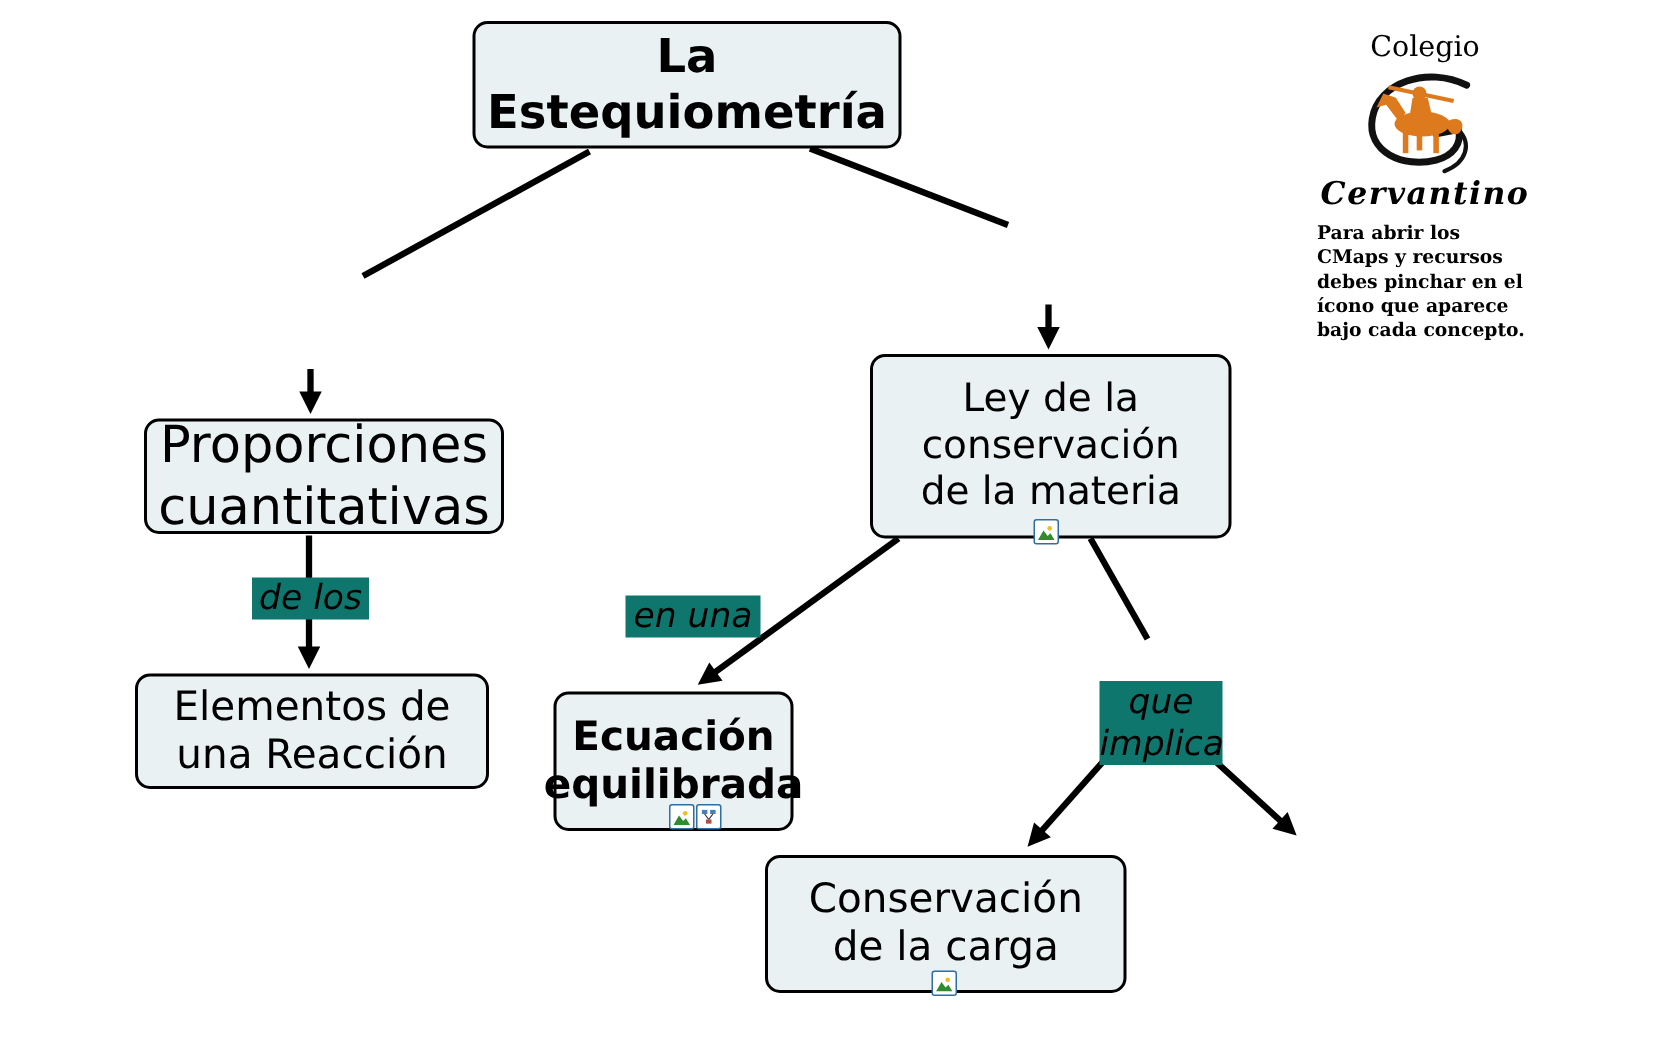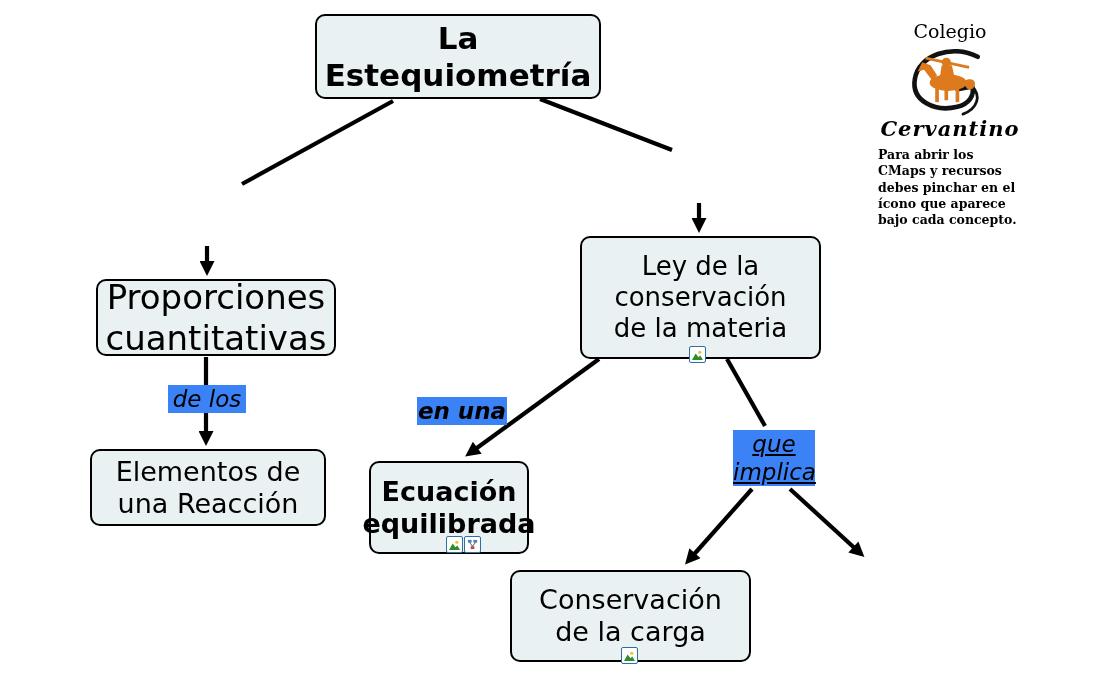--- a/index.html
+++ b/index.html
@@ -19,21 +19,21 @@
     line-height: 1.18; color: #000;
     box-sizing: border-box; padding: 2px 4px;
   }
   .node.bold { font-weight: bold; }
 
   .link-label {
     position: absolute; z-index: 3;
     font-style: italic; font-size: 23px;
     text-align: center; white-space: pre-line; line-height: 1.22;
   }
-  .mask { background: #3b82f6; }
+  .mask { background: #0f766e; }
 
   .res-icon {
     position: absolute; z-index: 4;
     width: 17px; height: 17px; box-sizing: border-box;
     background: #fff; border: 1.5px solid #2f6f9f; border-radius: 2px;
     display: flex; align-items: center; justify-content: center;
   }
   .res-icon svg { width: 11px; height: 11px; display: block; }
 
   .logo-block { position: absolute; z-index: 2; text-align: center; }
@@ -86,23 +86,23 @@
 equilibrada</div>
 
   <div class="node" style="left:510px; top:570px; width:241px; height:92px; font-size:27px;">Conservación
 de la carga</div>
 
 
 
 
   <div class="link-label mask" style="left:168px; top:385px; width:78px;">de los</div>
 
-  <div class="link-label mask" style="left:417px; top:397px; width:90px;font-weight:bold;">en una</div>
+  <div class="link-label mask" style="left:417px; top:397px; width:90px;">en una</div>
 
-  <div class="link-label mask" style="left:733px; top:430px; width:82px;text-decoration:underline;">que
+  <div class="link-label mask" style="left:733px; top:454px; width:82px;">que
 implica</div>
 
   <div class="res-icon" style="left:689px; top:346px;">
     <svg viewBox="0 0 12 12">
       <rect x="0" y="0" width="12" height="12" fill="#fff"></rect>
       <circle cx="8.5" cy="3.5" r="1.7" fill="#f0c020"></circle>
       <path d="M0,12 L4,5 L7,9 L9,7 L12,12 Z" fill="#2e8b2e"></path>
     </svg>
   </div>
 

